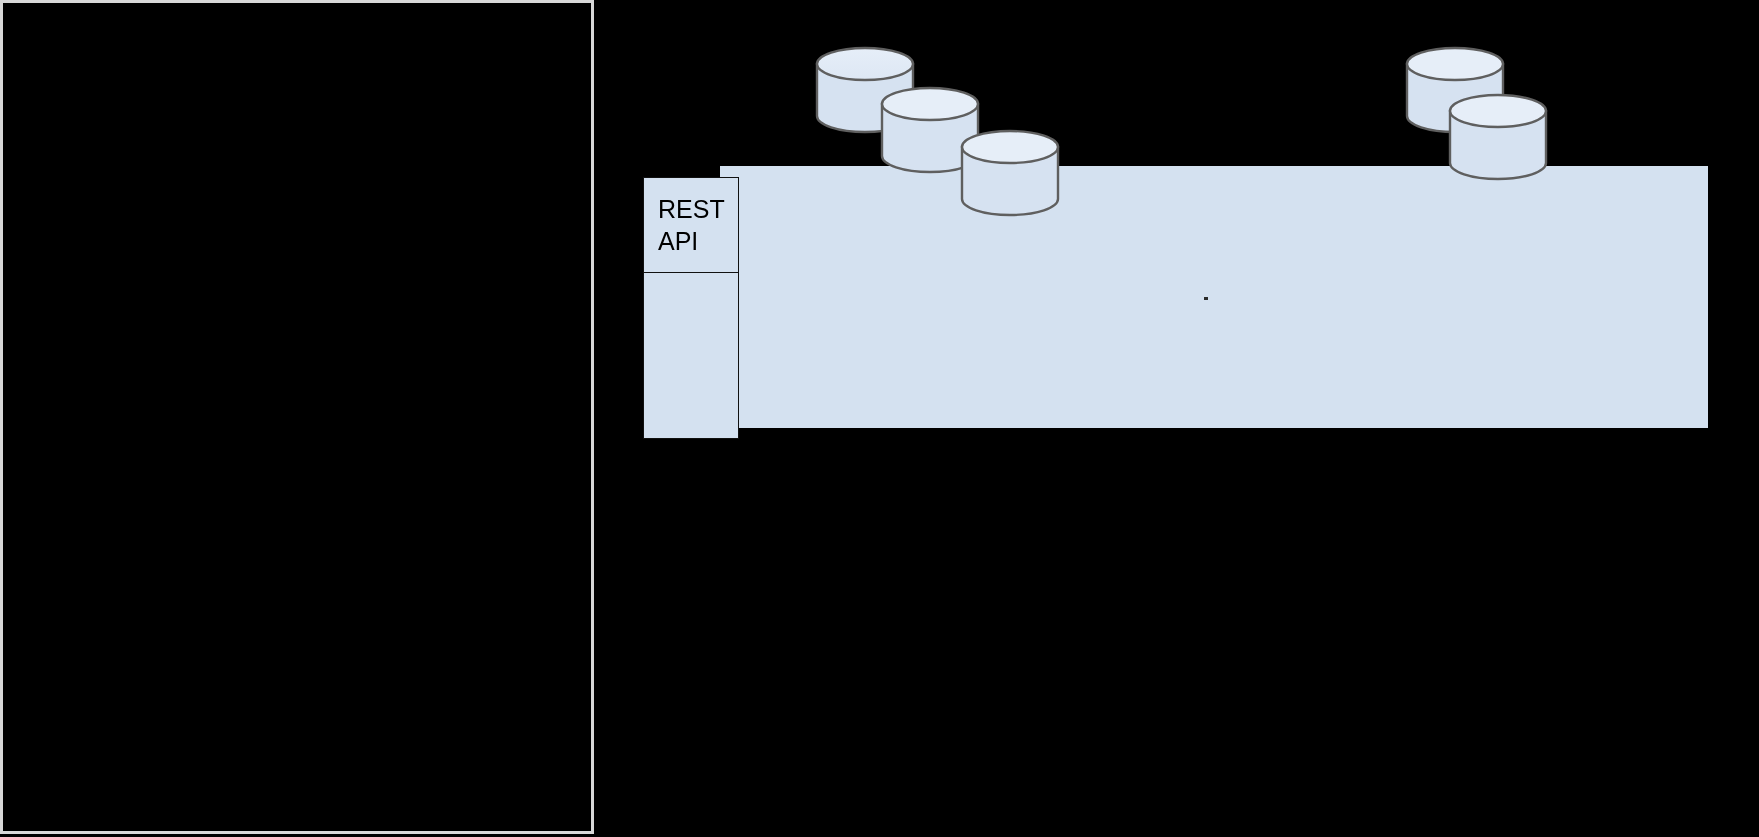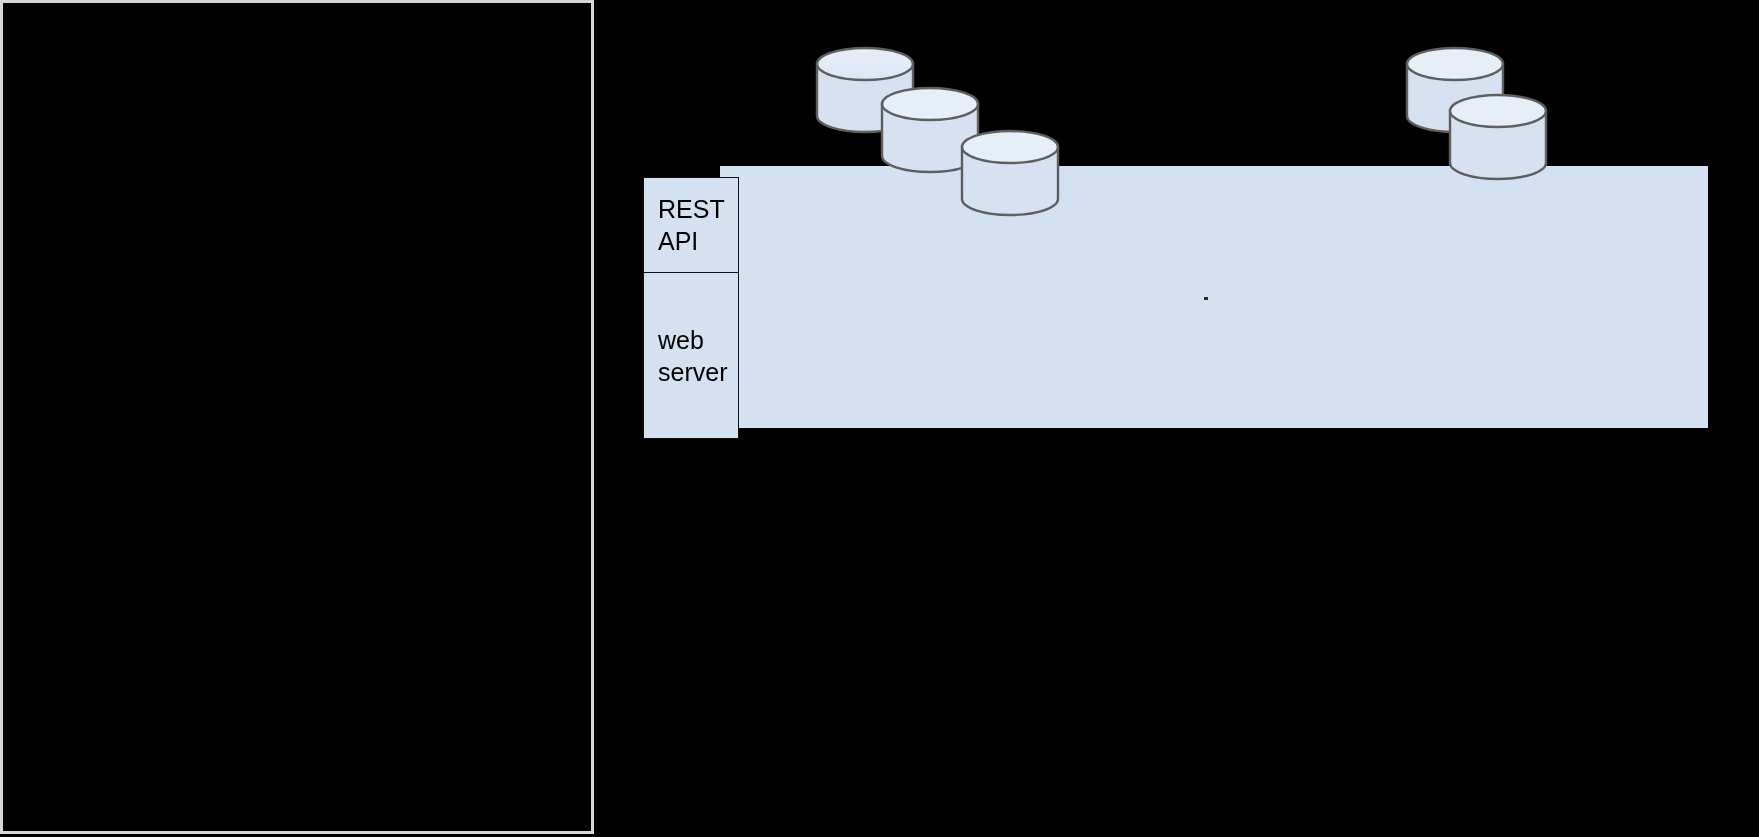--- a/index.html
+++ b/index.html
@@ -68,26 +68,20 @@
 
     <div class="bluebox" id="group-one"></div>
 
     <div class="side-column">
       <div class="side-cell top">
         <div>
           <span>REST</span>
           <span>API</span>
         </div>
       </div>
-      <div class="side-cell bottom">
-        <div>
-          <span>web</span>
-          <span>server</span>
-        </div>
-      </div>
     </div>
 
     <div class="cyl" style="left:218px;top:48px;">
       <svg width="100" height="84" viewBox="0 0 100 84">
         <defs>
           <linearGradient id="gtop" x1="0" y1="0" x2="0" y2="1">
             <stop offset="0%" stop-color="#e6eef8"></stop>
             <stop offset="100%" stop-color="#dde7f4"></stop>
           </linearGradient>
         </defs>

